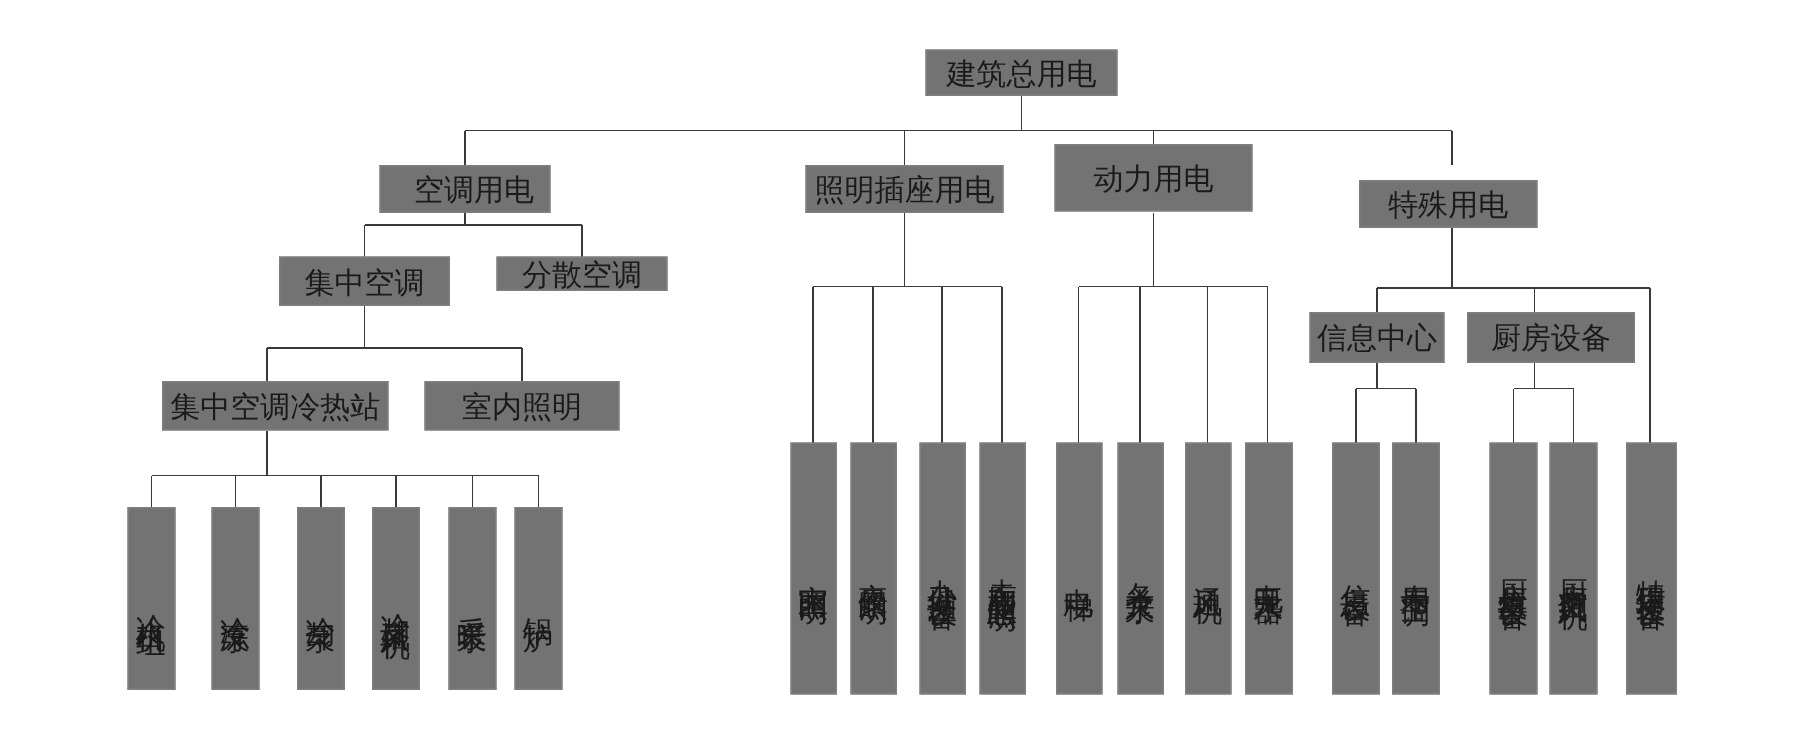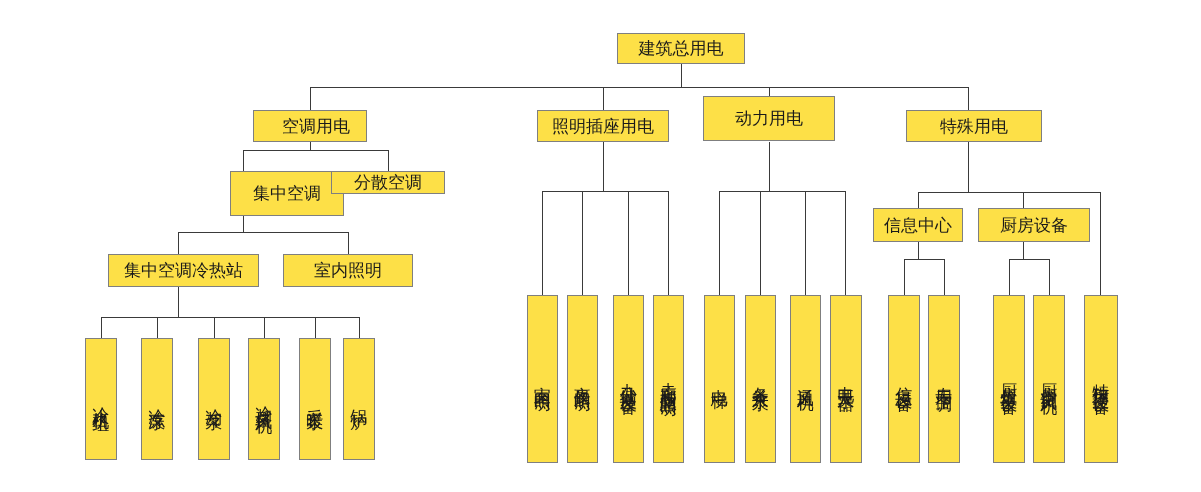--- a/index.html
+++ b/index.html
@@ -8,27 +8,27 @@
     width: 1201px;
     height: 492px;
     background: #ffffff;
     font-family: "DejaVu Sans", sans-serif;
     overflow: hidden;
   }
   .connectors { position: absolute; left: 0; top: 0; }
   .node {
     position: absolute;
     box-sizing: border-box;
-    background: #fde047;
+    background: #737373;
     border: 1px solid #7f7f7f;
     color: #1a1a1a;
     display: flex;
     align-items: center;
     justify-content: center;
-    font-size: 17px;
+    font-size: 20px;
     line-height: 1.1;
     white-space: nowrap;
   }
   .vbox {
     writing-mode: vertical-rl;
     text-orientation: upright;
     letter-spacing: 3px;
   }
 </style>
 </head>
@@ -57,23 +57,23 @@
 
       <path d="M1023 242 V259 M1009 259 H1049 M1009 259 V295 M1049 259 V295"></path>
     </g>
   </svg>
 
   <div class="node hbox" style="left:617px; top:33px; width:128px; height:31px;">建筑总用电</div>
 
   <div class="node hbox" style="left:253px; top:110px; width:114px; height:32px;padding-left:12px;">空调用电</div>
   <div class="node hbox" style="left:537px; top:110px; width:132px; height:32px;">照明插座用电</div>
   <div class="node hbox" style="left:703px; top:96px; width:132px; height:45px;">动力用电</div>
-  <div class="node hbox" style="left:906px; top:110px; width:136px; height:32px;">特殊用电</div>
+  <div class="node hbox" style="left:906px; top:120px; width:119px; height:32px;">特殊用电</div>
 
-  <div class="node hbox" style="left:186px; top:171px; width:114px; height:45px;margin-left:44px;">集中空调</div>
+  <div class="node hbox" style="left:186px; top:171px; width:114px; height:33px;">集中空调</div>
   <div class="node hbox" style="left:331px; top:171px; width:114px; height:23px;">分散空调</div>
   <div class="node hbox" style="left:108px; top:254px; width:151px; height:33px;">集中空调冷热站</div>
   <div class="node hbox" style="left:283px; top:254px; width:130px; height:33px;">室内照明</div>
 
   <div class="node vbox" style="left:85px; top:338px; width:32px; height:122px;">冷水机组</div>
   <div class="node vbox" style="left:141px; top:338px; width:32px; height:122px;">冷冻泵</div>
   <div class="node vbox" style="left:198px; top:338px; width:32px; height:122px;">冷却泵</div>
   <div class="node vbox" style="left:248px; top:338px; width:32px; height:122px;">冷却塔风机</div>
   <div class="node vbox" style="left:299px; top:338px; width:32px; height:122px;">采暖泵</div>
   <div class="node vbox" style="left:343px; top:338px; width:32px; height:122px;">锅炉</div>

